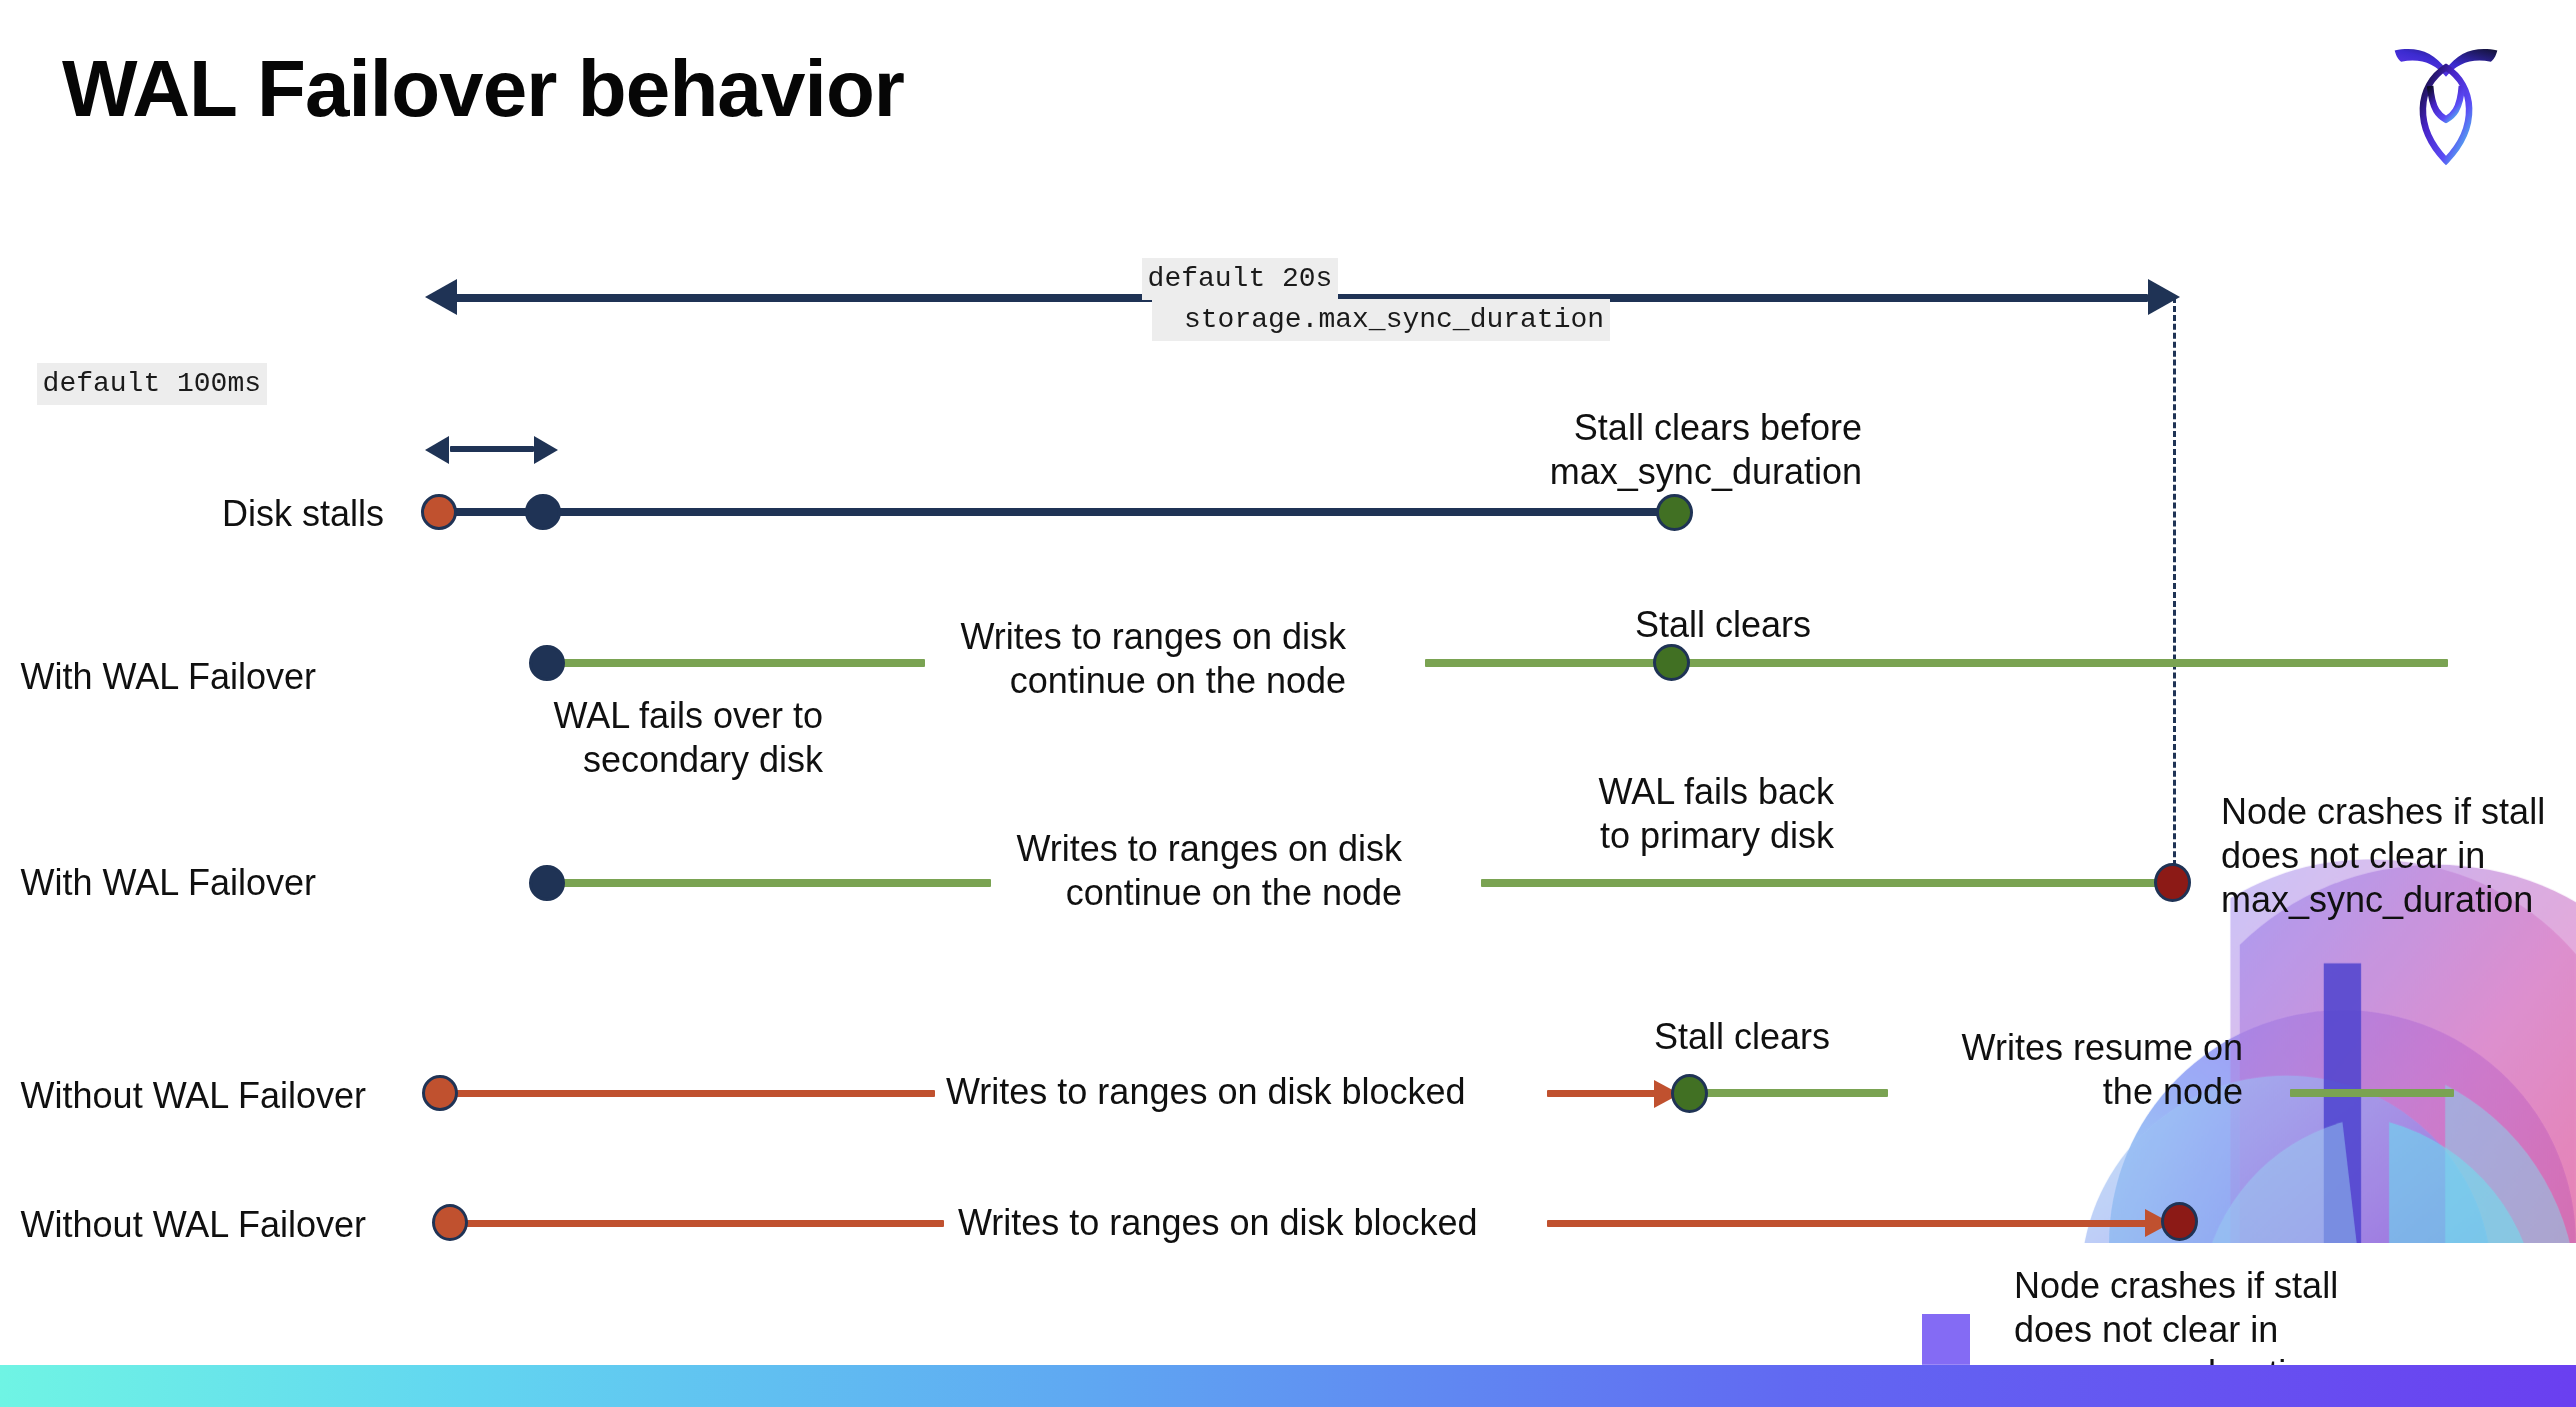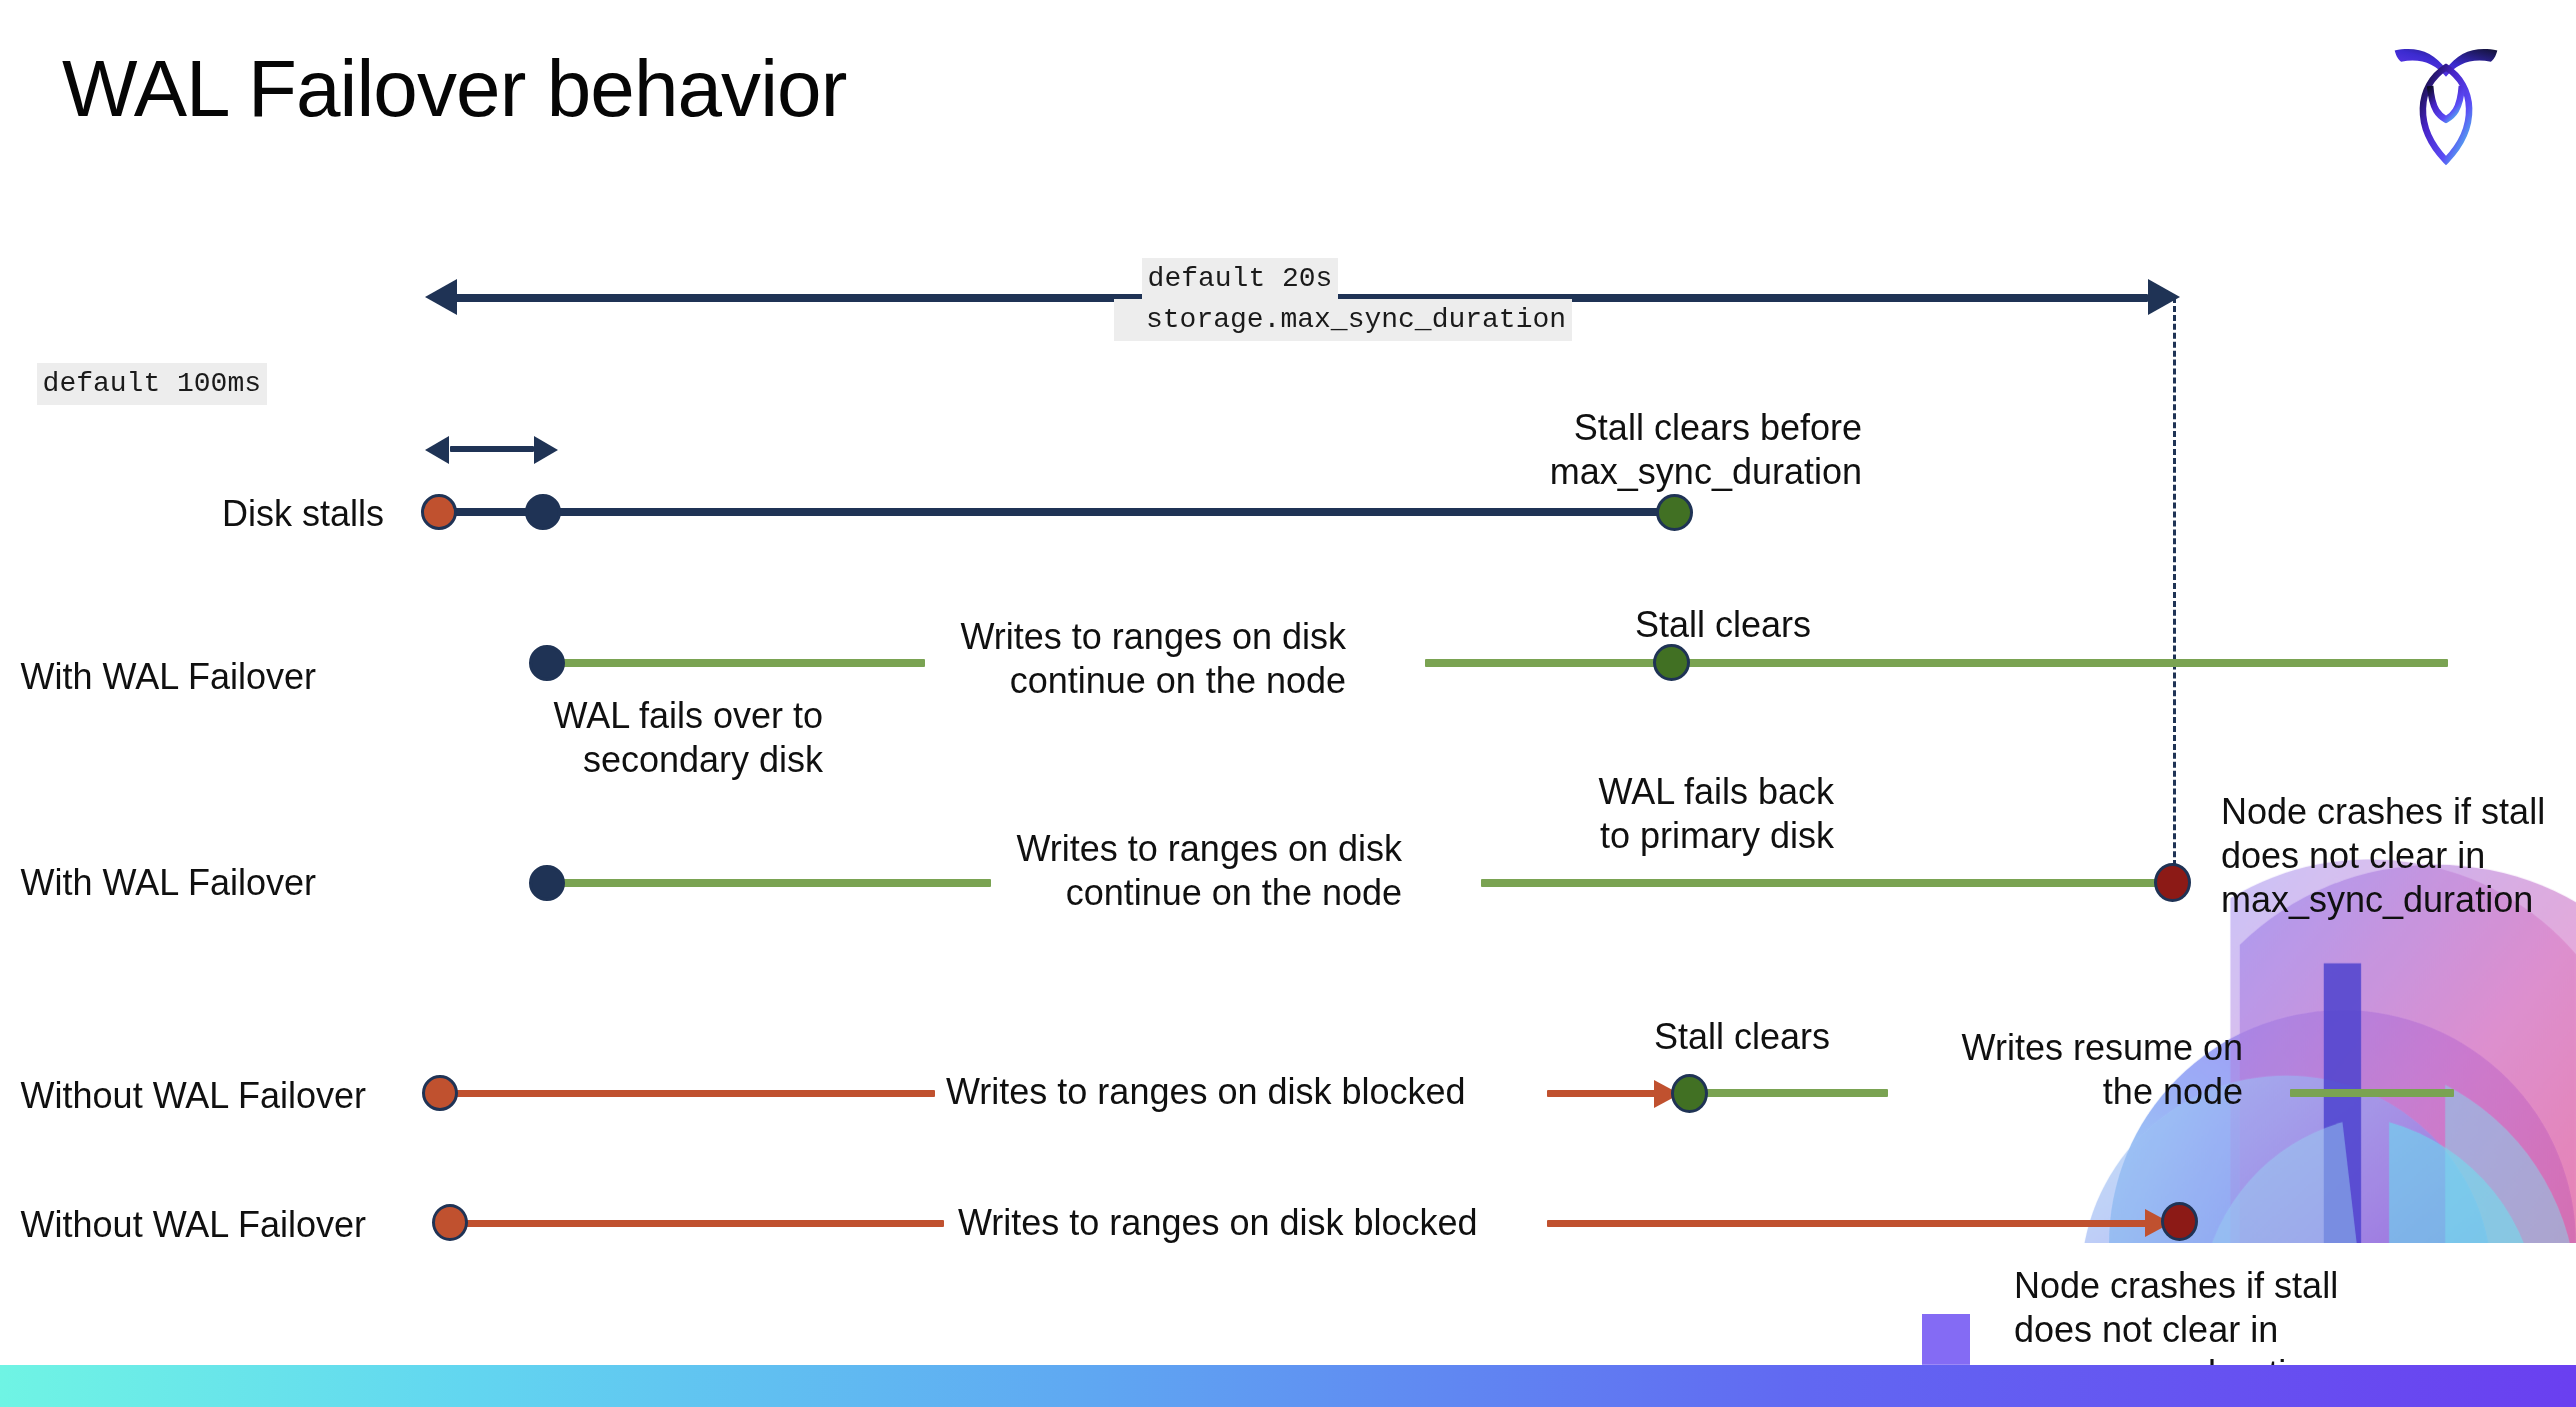--- a/index.html
+++ b/index.html
@@ -5,21 +5,21 @@
   html,body{margin:0;padding:0;background:#fff;}
   body{
     width:2576px;height:1408px;position:relative;overflow:hidden;
     font-family:"Liberation Sans", sans-serif;
   }
   .stage{position:absolute;left:0;top:0;width:2576px;height:1408px;overflow:hidden;background:#ffffff;}
 
   
   #page-title{
     position:absolute;left:62px;top:45px;
-    font-size:80px;font-weight:normal;color:#060606;letter-spacing:-0.9px;
+    font-size:80px;font-weight:bold;color:#060606;letter-spacing:-0.9px;
     line-height:1.1;white-space:nowrap;
   }
 
   
   #brand-logo{position:absolute;left:2385px;top:30px;width:122px;height:140px;}
 
   
   #corner-art{position:absolute;right:0;bottom:43px;width:654px;height:523px;pointer-events:none;}
 
   
@@ -154,21 +154,21 @@
       </g>
     </svg>
   </div>
 
   <div>
     <div class="arrowhead left" style="left:425px;top:279px;"></div>
     <div class="track navy" style="left:456px;top:294px;width:1692px;"></div>
     <div class="arrowhead right" style="left:2148px;top:279px;"></div>
   </div>
   <div class="code-chip" style="left:1142px;top:258px;">default 20s</div>
-  <div class="code-chip" style="left:1114px;top:299px;padding-left:32px;">storage.max_sync_duration</div>
+  <div class="code-chip" style="left:1152px;top:299px;padding-left:32px;">storage.max_sync_duration</div>
 
   <div class="vdash" style="left:2173px;top:297px;height:587px;"></div>
 
   <div class="code-chip" style="left:37px;top:363px;">default 100ms</div>
 
   <div>
     <div class="arrowhead sleft" style="left:425px;top:436px;"></div>
     <div class="track navy" style="left:450px;top:446px;height:5.6px;width:84px;"></div>
     <div class="arrowhead sright" style="left:534px;top:436px;"></div>
   </div>

